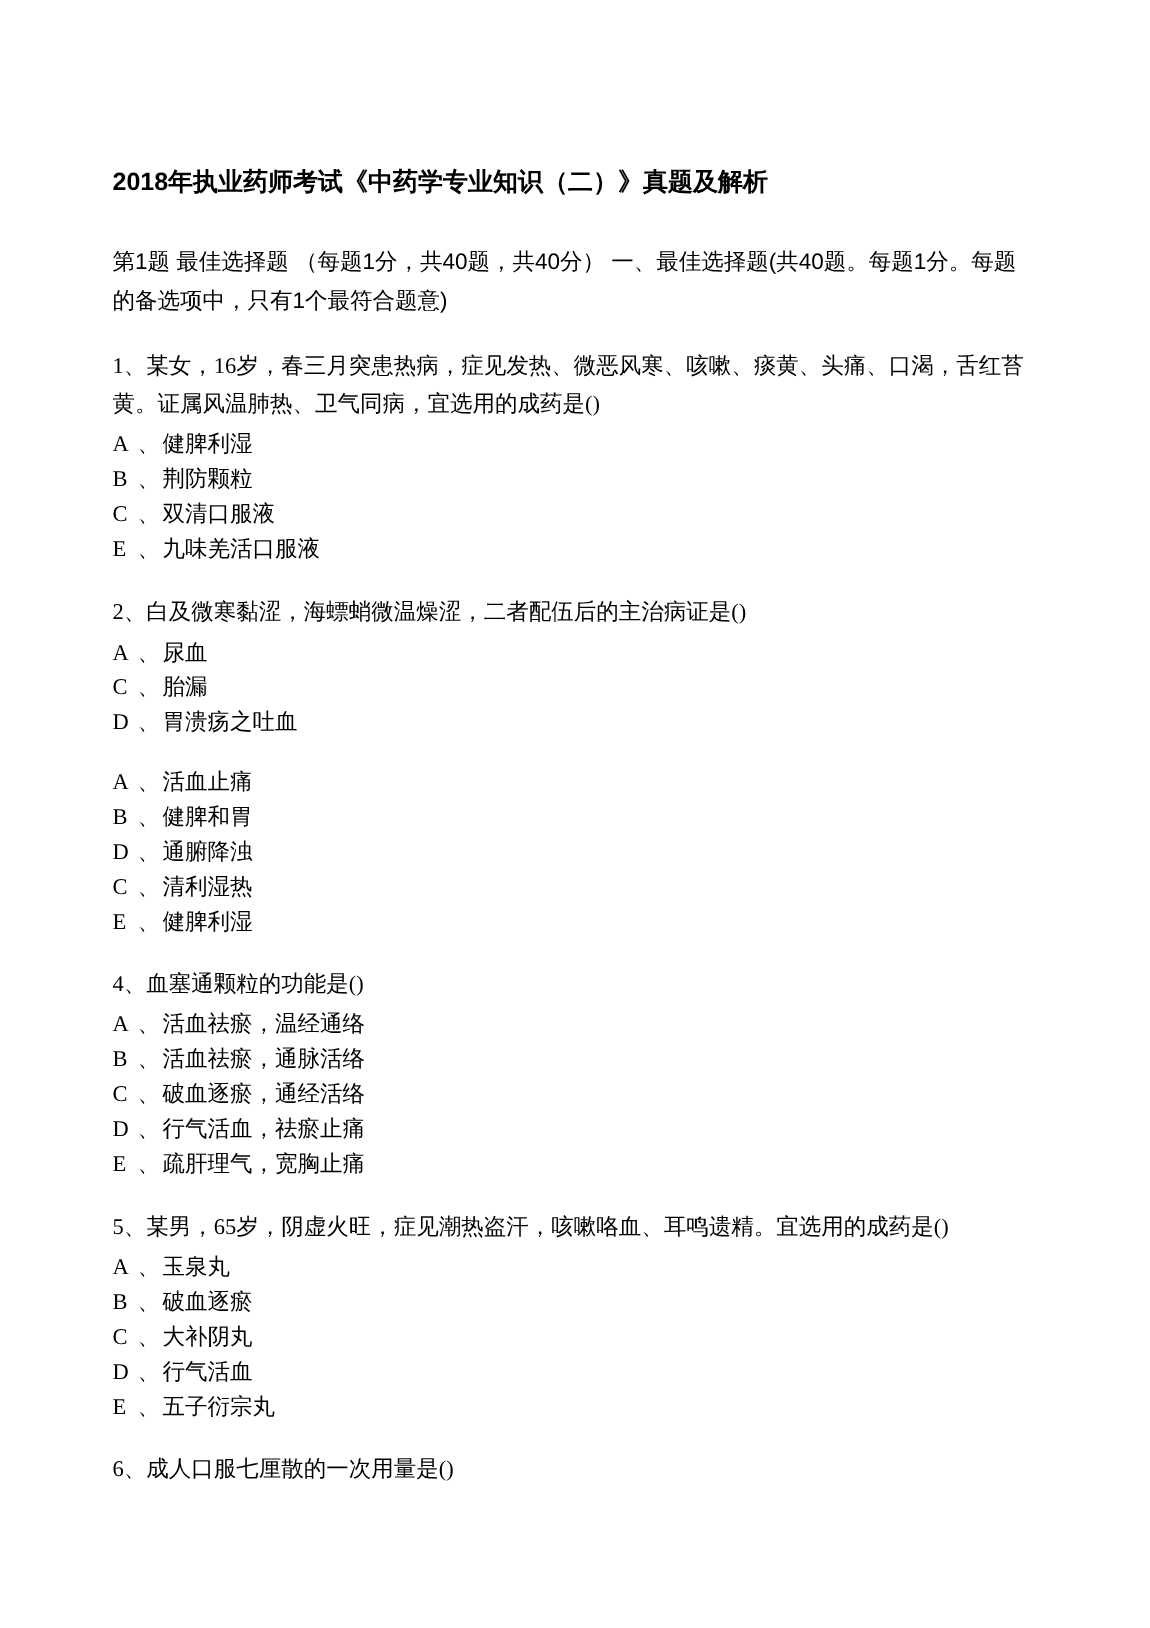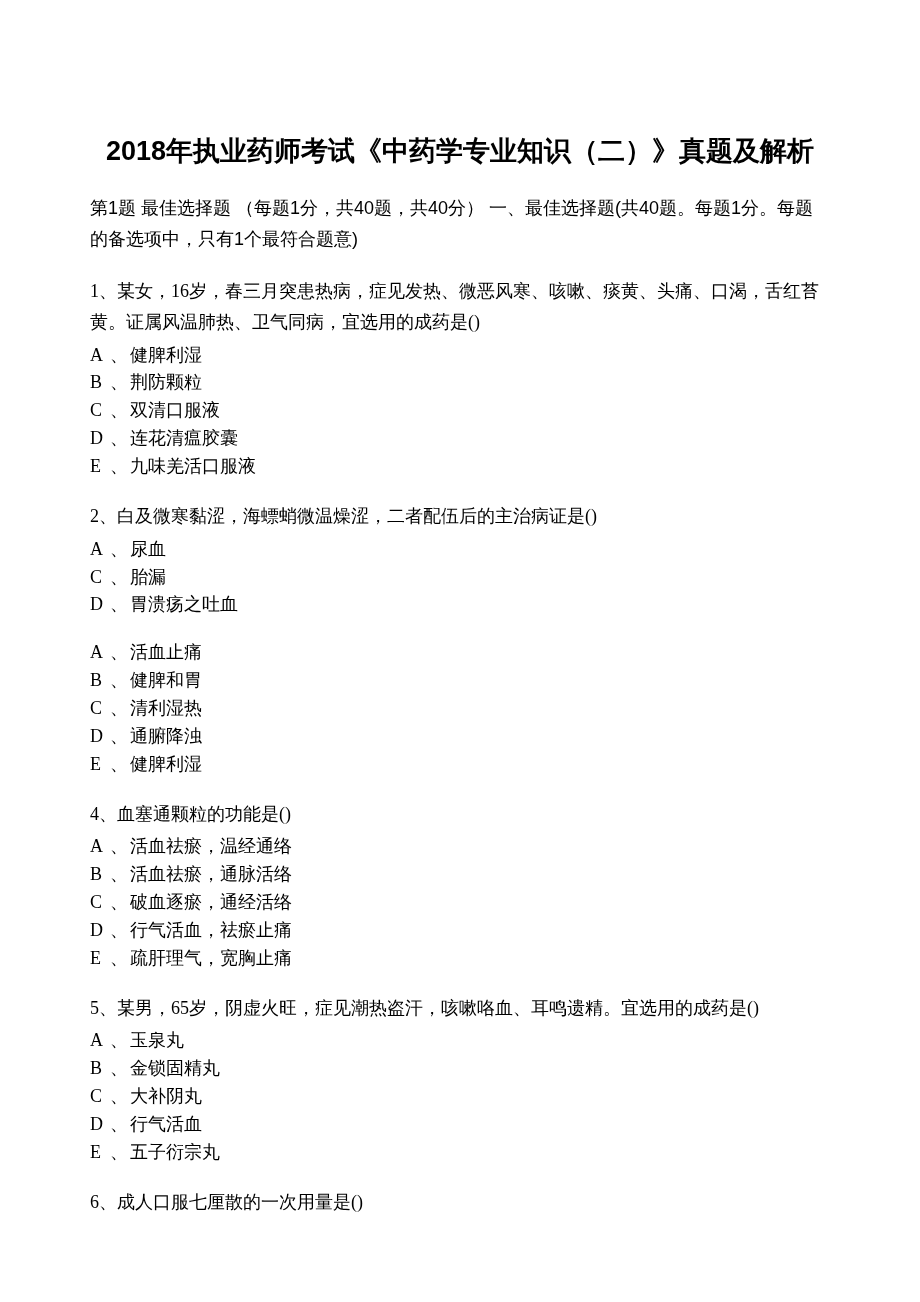--- a/index.html
+++ b/index.html
@@ -13,24 +13,23 @@
   }
   .page {
     width: 920px;
     min-height: 1302px;
     margin: 0 auto;
     padding: 130px 90px 40px 90px;
     box-sizing: border-box;
     position: relative;
   }
   .title {
-    text-align: center;
-    font-size: 27px;
+    font-size: 20px;
     font-weight: bold;
-    margin-bottom: 20px;
+    margin-bottom: 32px;
     font-family: "SimHei", "黑体", sans-serif;
   }
   .section-header {
     font-size: 18px;
     font-weight: normal;
     margin-bottom: 22px;
     line-height: 1.7;
     font-family: "SimHei", "黑体", sans-serif;
   }
   .question {
@@ -59,52 +58,51 @@
 
   <div class="title">2018年执业药师考试《中药学专业知识（二）》真题及解析</div>
 
   <div class="section-header">第1题 最佳选择题 （每题1分，共40题，共40分） 一、最佳选择题(共40题。每题1分。每题的备选项中，只有1个最符合题意)</div>
 
   <div class="question">
     <div class="question-stem">1、某女，16岁，春三月突患热病，症见发热、微恶风寒、咳嗽、痰黄、头痛、口渴，舌红苔黄。证属风温肺热、卫气同病，宜选用的成药是()</div>
     <div class="option"><span class="option-label">A</span><span class="option-sep">、</span><span>健脾利湿</span></div>
     <div class="option"><span class="option-label">B</span><span class="option-sep">、</span><span>荆防颗粒</span></div>
     <div class="option"><span class="option-label">C</span><span class="option-sep">、</span><span>双清口服液</span></div>
-    <div class="option"><span class="option-label">D</span><span class="option-sep">、</span><span>连花清瘟胶囊</span></div>
     <div class="option"><span class="option-label">E</span><span class="option-sep">、</span><span>九味羌活口服液</span></div>
   </div>
 
   <div class="question">
     <div class="question-stem">2、白及微寒黏涩，海螵蛸微温燥涩，二者配伍后的主治病证是()</div>
     <div class="option"><span class="option-label">A</span><span class="option-sep">、</span><span>尿血</span></div>
     <div class="option"><span class="option-label">C</span><span class="option-sep">、</span><span>胎漏</span></div>
     <div class="option"><span class="option-label">D</span><span class="option-sep">、</span><span>胃溃疡之吐血</span></div>
   </div>
 
   <div class="question">
     <div class="option"><span class="option-label">A</span><span class="option-sep">、</span><span>活血止痛</span></div>
     <div class="option"><span class="option-label">B</span><span class="option-sep">、</span><span>健脾和胃</span></div>
+    <div class="option"><span class="option-label">D</span><span class="option-sep">、</span><span>通腑降浊</span></div>
     <div class="option"><span class="option-label">C</span><span class="option-sep">、</span><span>清利湿热</span></div>
-    <div class="option"><span class="option-label">D</span><span class="option-sep">、</span><span>通腑降浊</span></div>
     <div class="option"><span class="option-label">E</span><span class="option-sep">、</span><span>健脾利湿</span></div>
   </div>
 
   <div class="question">
     <div class="question-stem">4、血塞通颗粒的功能是()</div>
     <div class="option"><span class="option-label">A</span><span class="option-sep">、</span><span>活血祛瘀，温经通络</span></div>
     <div class="option"><span class="option-label">B</span><span class="option-sep">、</span><span>活血祛瘀，通脉活络</span></div>
     <div class="option"><span class="option-label">C</span><span class="option-sep">、</span><span>破血逐瘀，通经活络</span></div>
     <div class="option"><span class="option-label">D</span><span class="option-sep">、</span><span>行气活血，祛瘀止痛</span></div>
     <div class="option"><span class="option-label">E</span><span class="option-sep">、</span><span>疏肝理气，宽胸止痛</span></div>
   </div>
 
   <div class="question">
     <div class="question-stem">5、某男，65岁，阴虚火旺，症见潮热盗汗，咳嗽咯血、耳鸣遗精。宜选用的成药是()</div>
     <div class="option"><span class="option-label">A</span><span class="option-sep">、</span><span>玉泉丸</span></div>
-    <div class="option"><span class="option-label">B</span><span class="option-sep">、</span><span>金锁固精丸</span></div>
+    <div class="option"><span class="option-label">B</span><span class="option-sep">、</span><span>破血逐瘀</span></div>
     <div class="option"><span class="option-label">C</span><span class="option-sep">、</span><span>大补阴丸</span></div>
     <div class="option"><span class="option-label">D</span><span class="option-sep">、</span><span>行气活血</span></div>
     <div class="option"><span class="option-label">E</span><span class="option-sep">、</span><span>五子衍宗丸</span></div>
   </div>
 
   <div class="question">
     <div class="question-stem">6、成人口服七厘散的一次用量是()</div>
 
   </div>
 

